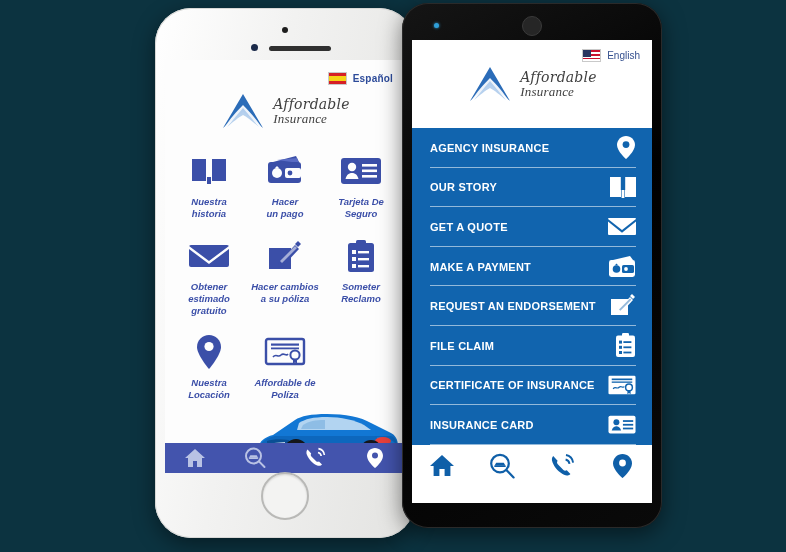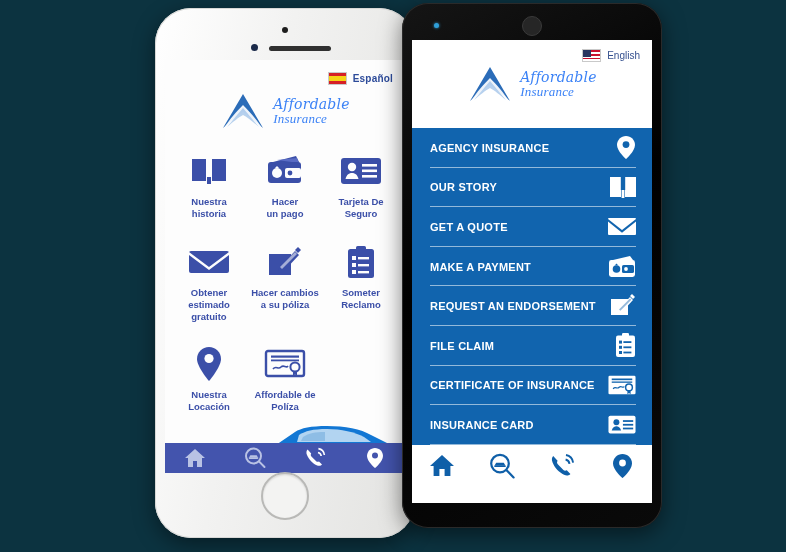--- a/index.html
+++ b/index.html
@@ -40,25 +40,25 @@
     padding:12px 12px 0 0; }
   .flag { width:19px; height:13px; border:1px solid #c9c9c9; display:block; }
   .flag-es { background: linear-gradient(to bottom,#d61f26 0 25%,#f5d316 25% 75%,#d61f26 75% 100%); }
   .flag-us { background: repeating-linear-gradient(to bottom,#c8102e 0 1.9px,#ffffff 1.9px 3.8px); position:relative; }
   .flag-us::after { content:""; position:absolute; left:0; top:0; width:8px; height:7px; background:#2a3560; }
   .lang-text { font-size:10px; color:#2d4b9a; font-weight:bold; letter-spacing:.2px; }
   .lang-text-en { font-size:10px; color:#35508f; }
 
   .logo-wrap { display:flex; align-items:center; justify-content:center; gap:7px; margin-top:6px; }
   .logo-mark { width:46px; height:40px; flex:0 0 auto; }
-  .logo-text { line-height:1.06; color:#3b82f6; }
+  .logo-text { line-height:1.06; color:#404040; }
   .logo-text .l1 { font-size:14px; font-family:"DejaVu Serif", serif; font-style:italic; letter-spacing:.2px;}
   .logo-text .l2 { font-size:13px; font-family:Liberation Serif, serif; font-style:italic; letter-spacing:.2px;}
 
-  .grid { display:grid; grid-template-columns:repeat(3,1fr); row-gap:16px; margin-top:16px; padding:0 6px; }
+  .grid { display:grid; grid-template-columns:repeat(3,1fr); row-gap:10px; margin-top:16px; padding:0 6px;font-style:italic; }
   .tile { display:flex; flex-direction:column; align-items:center; text-align:center; padding:4px 2px 2px; cursor:pointer; }
   .tile-ico { height:40px; display:flex; align-items:center; justify-content:center; }
   .tile-lab { margin-top:5px; font-size:9.5px; line-height:1.25; color:#3b4fa8; font-weight:bold; }
 
   .car-area { position:relative; height:74px; margin-top:2px; }
   .cogitate { position:absolute; right:10px; bottom:2px; font-size:11px; font-weight:bold;
     color:#1b5fae; font-family:"DejaVu Sans", sans-serif; letter-spacing:-.3px; }
 
   #wp-nav { position:absolute; left:0; bottom:0; width:240px; height:30px;
     background:#4354ad; display:flex; align-items:center; }

